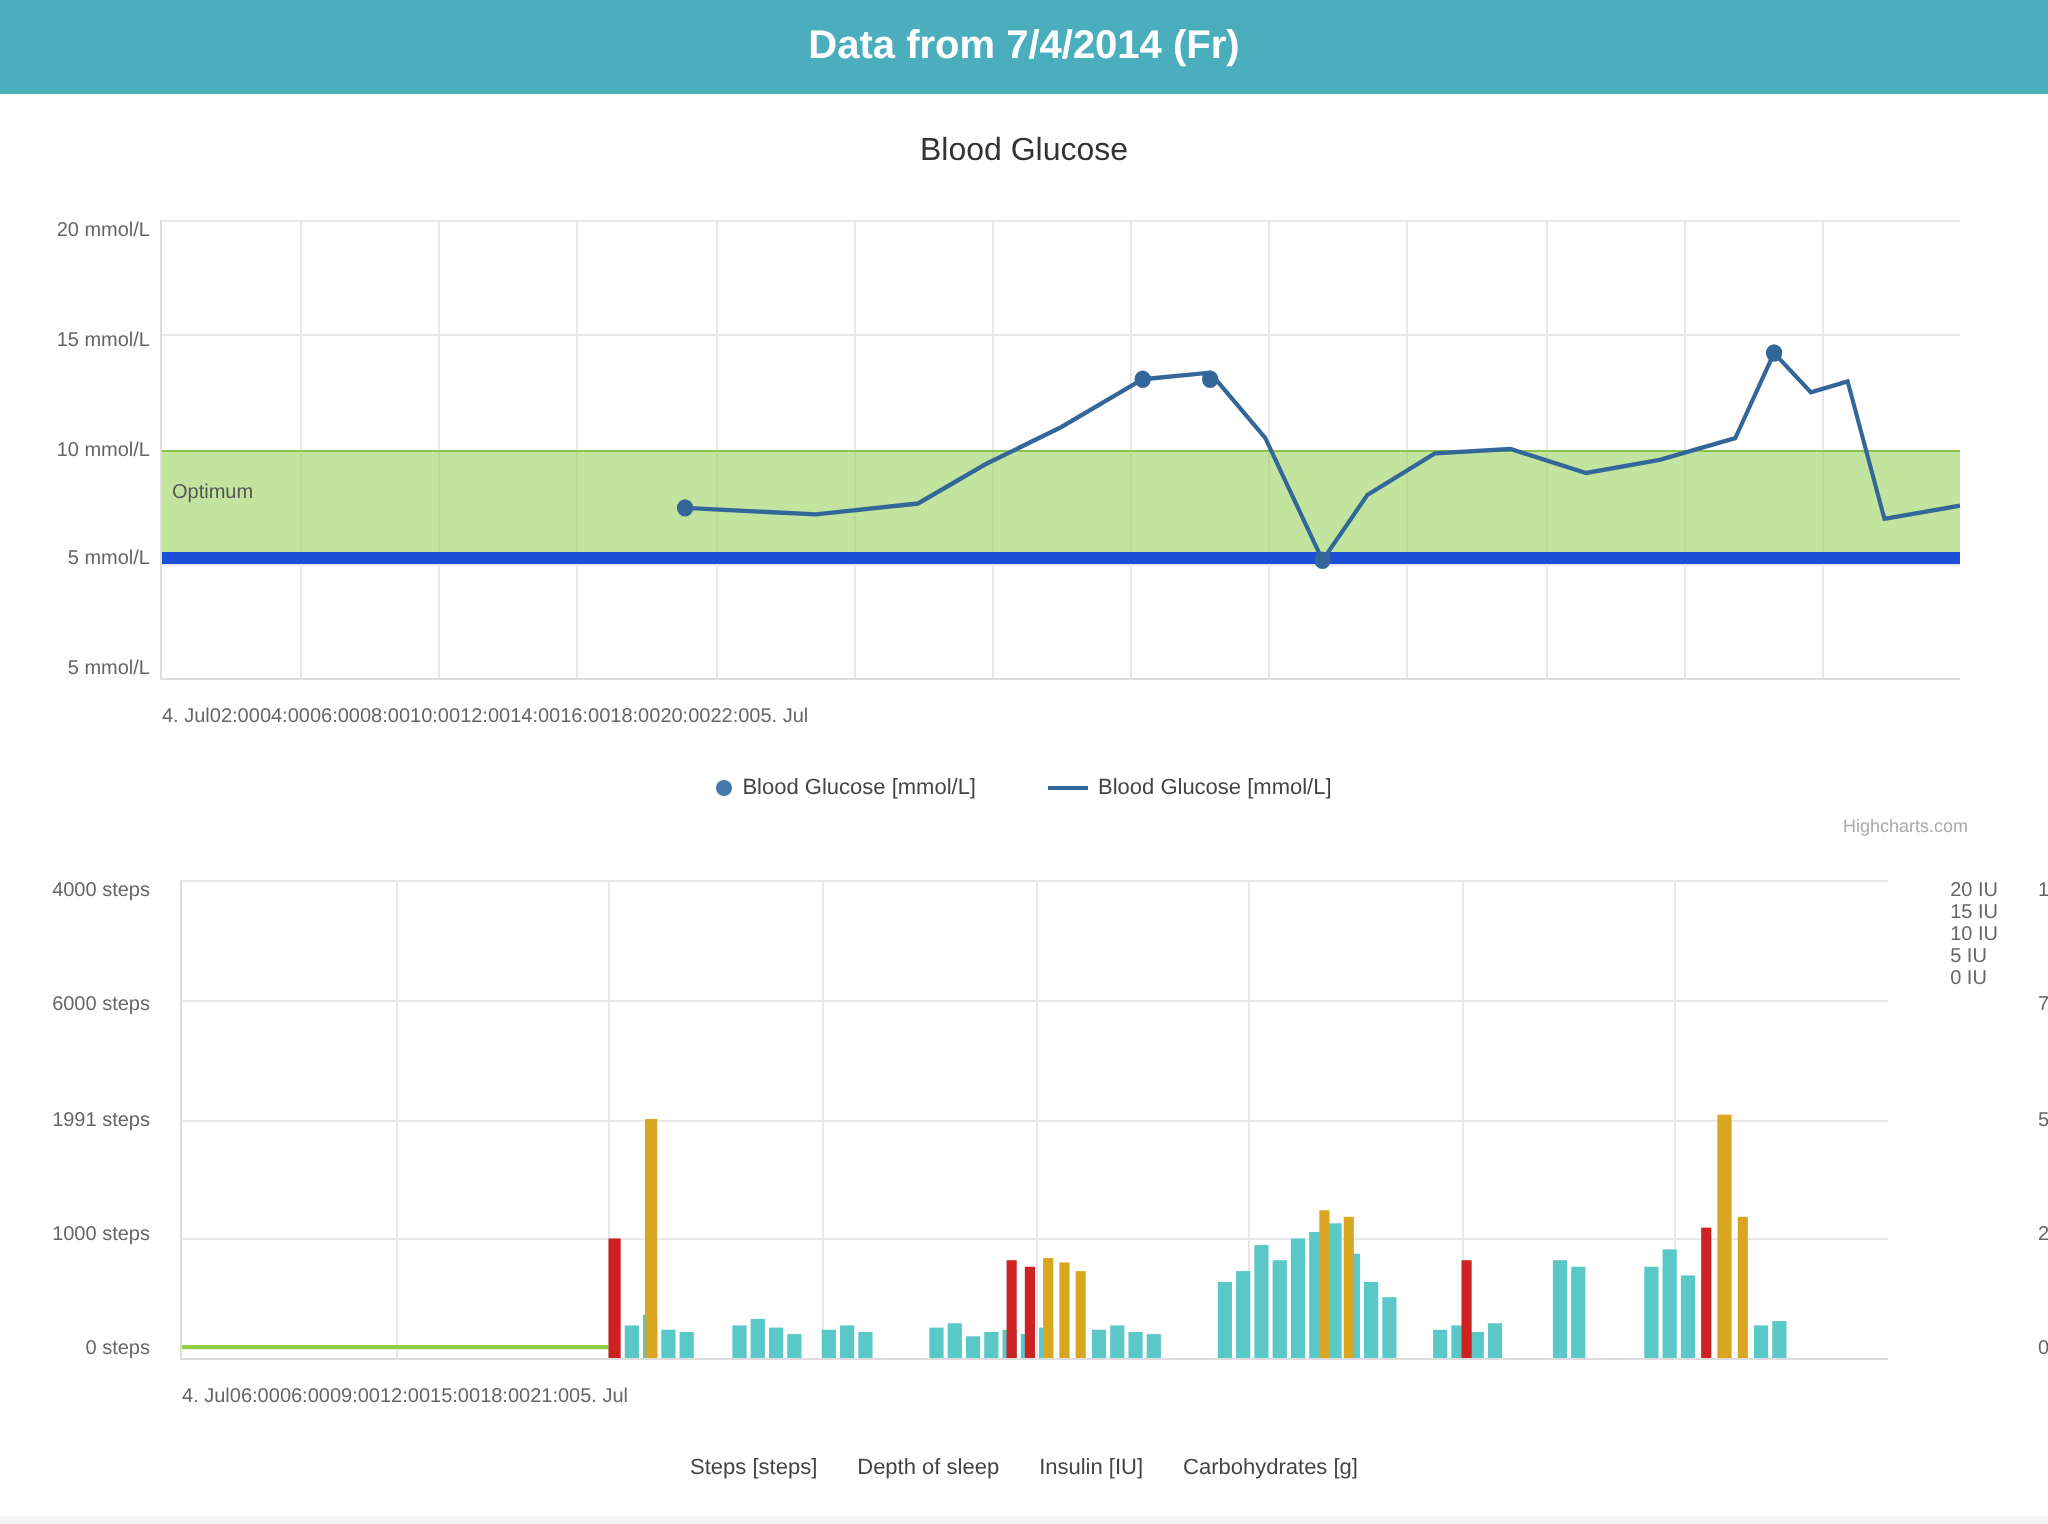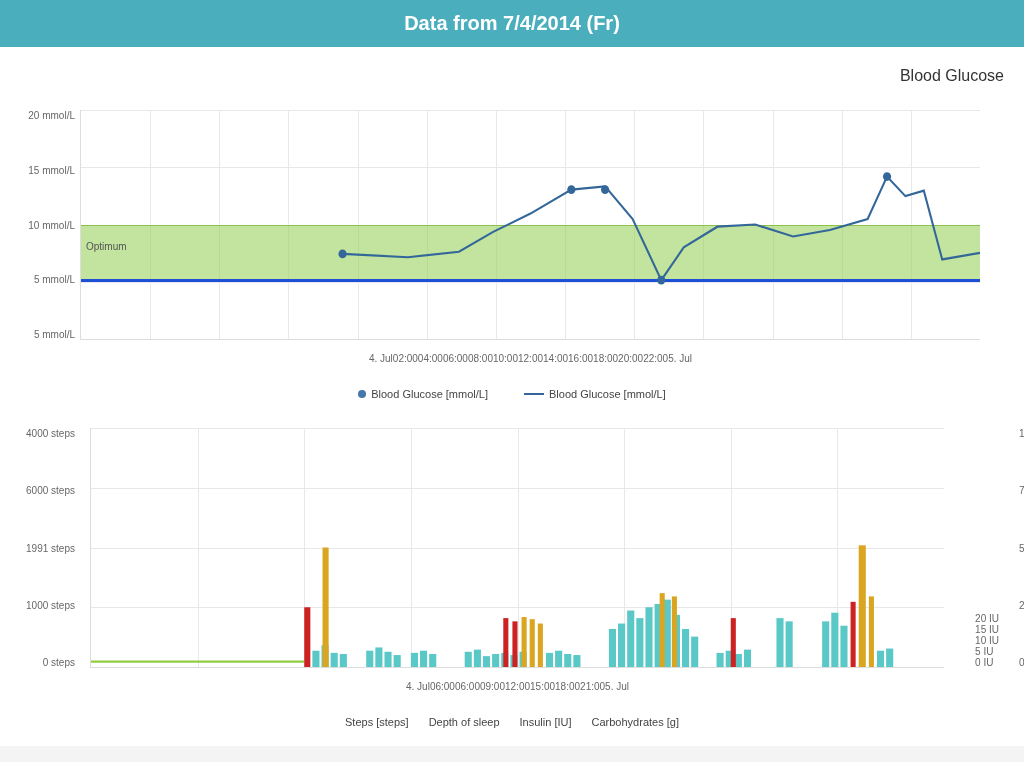--- a/index.html
+++ b/index.html
@@ -16,21 +16,21 @@
       text-align: center;
       padding: 12px 0;
       font-size: 20px;
       font-weight: bold;
     }
     .chart-container {
       background: white;
       padding: 10px 20px;
     }
     .chart-title {
-      text-align: right;
+      text-align: center;
       font-size: 16px;
       color: #333;
       margin: 10px 0 5px;
     }
     .chart-area {
       position: relative;
       width: 100%;
     }
     
     .bg-chart {
@@ -47,21 +47,21 @@
       bottom: 40px;
       border-left: 1px solid #ddd;
       border-bottom: 1px solid #ddd;
     }
     .optimum-band {
       position: absolute;
       left: 0;
       right: 0;
       background: rgba(144, 205, 78, 0.55);
       border-top: 1px solid #8bc34a;
-      border-bottom: 3px solid #1d4ed8;
+      border-bottom: 6px solid #1d4ed8;
     }
     .y-axis-labels {
       position: absolute;
       left: -55px;
       top: 20px;
       bottom: 40px;
       display: flex;
       flex-direction: column;
       justify-content: space-between;
     }
@@ -70,21 +70,21 @@
       color: #666;
       text-align: right;
       width: 50px;
     }
     .x-axis-labels {
       position: absolute;
       bottom: 5px;
       left: 0;
       right: 0;
       display: flex;
-      justify-content: center;
+      justify-content: flex-start;
     }
     .x-label {
       font-size: 10px;
       color: #666;
       text-align: center;
     }
     .grid-lines {
       position: absolute;
       top: 0;
       left: 0;
@@ -182,21 +182,21 @@
       height: 100%;
       overflow: visible;
     }
     .right-y-axis {
       position: absolute;
       right: -55px;
       top: 20px;
       bottom: 40px;
       display: flex;
       flex-direction: column;
-      justify-content: flex-end;
+      justify-content: flex-start;
     }
     .right-y-label {
       font-size: 10px;
       color: #666;
       white-space: nowrap;
     }
     .right-y-axis2 {
       position: absolute;
       right: -100px;
       top: 20px;
@@ -288,20 +288,21 @@
       <div class="legend-item">
         <div class="legend-dot"></div>
         <span>Blood Glucose [mmol/L]</span>
       </div>
       <div class="legend-item">
         <div class="legend-line"></div>
         <span>Blood Glucose [mmol/L]</span>
       </div>
     </div>
 
+    <div class="highcharts-credit">Highcharts.com</div>
   </div>
 
 
   <div class="chart-area">
     <div class="steps-chart">
 
       <div class="y-axis-labels" style="left:-65px;">
         <span class="y-label">4000 steps</span>
         <span class="y-label">6000 steps</span>
         <span class="y-label">1991 steps</span>

